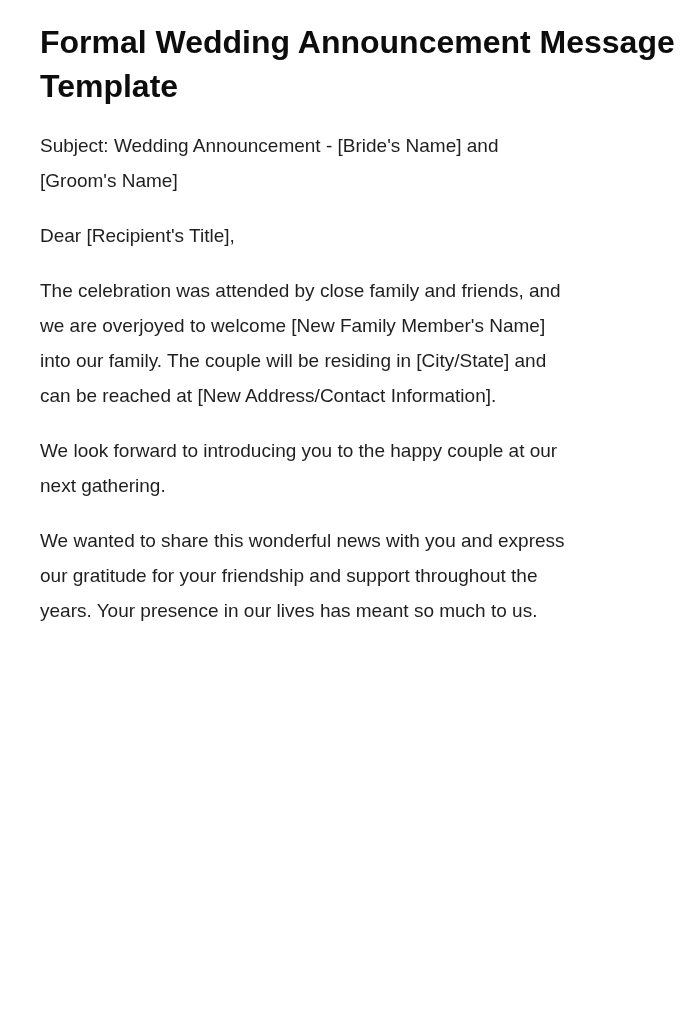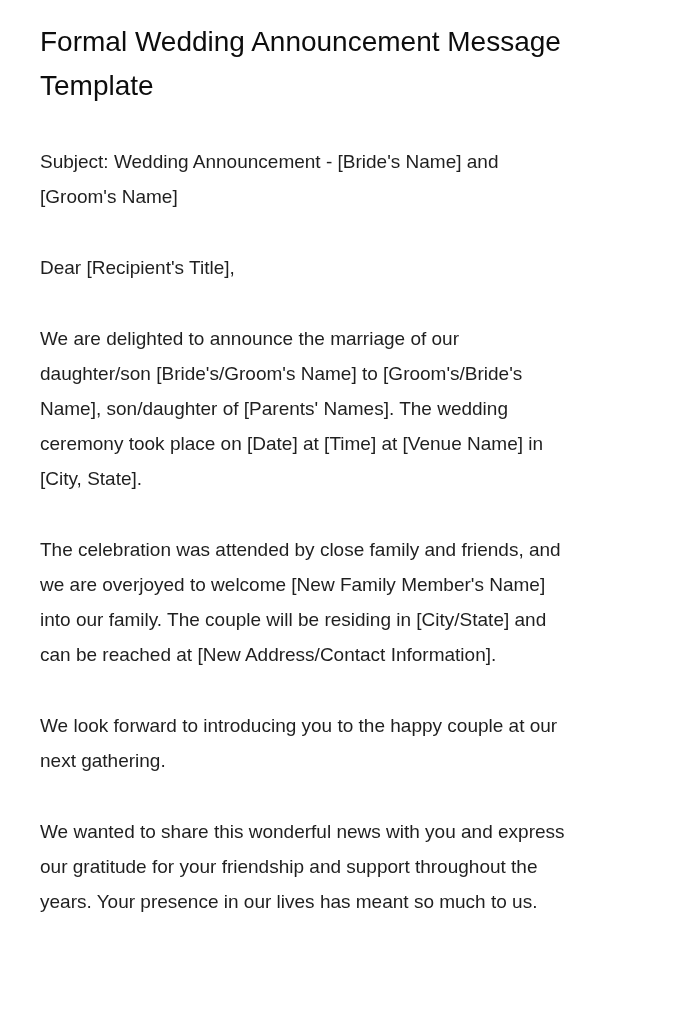--- a/index.html
+++ b/index.html
@@ -14,51 +14,46 @@
     font-family: "Liberation Sans", sans-serif;
     color: #1f1f1f;
   }
   .doc {
     padding: 10px 20px 0 40px;
     box-sizing: border-box;
     width: 700px;
   }
   .doc h1 {
     margin: 10px 0 11px 0;
-    font-size: 28px;
+    font-size: 32px;
     line-height: 44px;
-    font-weight: 400;
+    font-weight: 700;
     color: #0d0d0d;
     white-space: pre-line;
   }
   .doc p {
-    margin: 36px 0;
+    margin: 20px 0;
     font-size: 19px;
     line-height: 35px;
     font-weight: 400;
     white-space: pre-line;
   }
 </style>
 </head>
 <body>
 
 <main class="doc">
   <h1>Formal Wedding Announcement Message
 Template</h1>
 
   <p>Subject: Wedding Announcement - [Bride's Name] and
 [Groom's Name]</p>
 
   <p>Dear [Recipient's Title],</p>
 
-  <p>We are delighted to announce the marriage of our
-daughter/son [Bride's/Groom's Name] to [Groom's/Bride's
-Name], son/daughter of [Parents' Names]. The wedding
-ceremony took place on [Date] at [Time] at [Venue Name] in
-[City, State].</p>
 
   <p>The celebration was attended by close family and friends, and
 we are overjoyed to welcome [New Family Member's Name]
 into our family. The couple will be residing in [City/State] and
 can be reached at [New Address/Contact Information].</p>
 
   <p>We look forward to introducing you to the happy couple at our
 next gathering.</p>
 
   <p>We wanted to share this wonderful news with you and express

